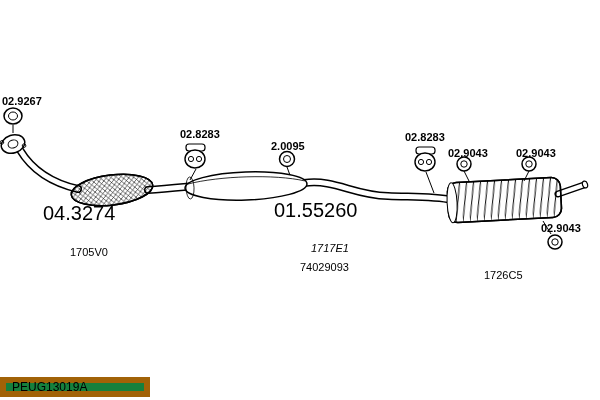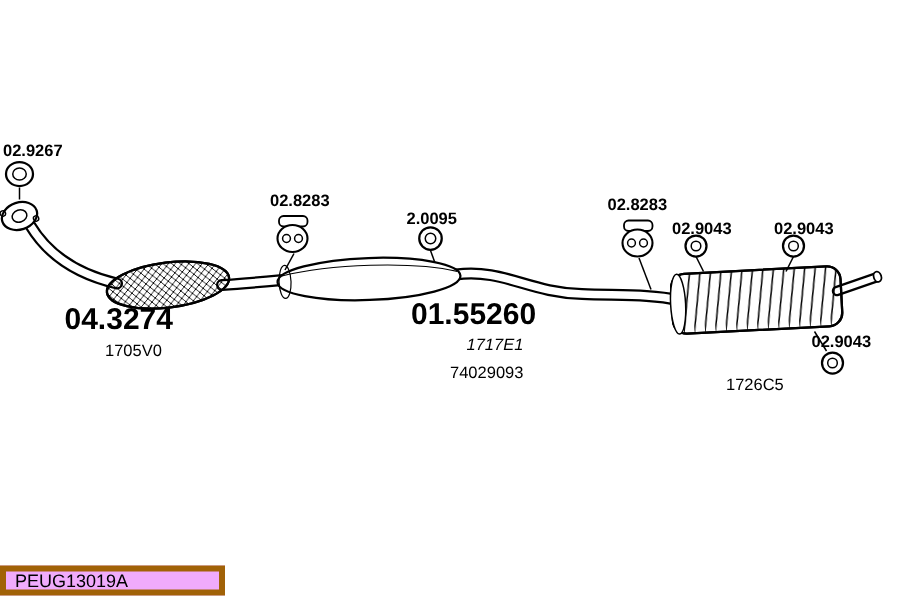--- a/index.html
+++ b/index.html
@@ -13,41 +13,42 @@
   .art{position:absolute;left:0;top:0;}
   .callout{
     position:absolute;
     font-weight:bold;
     font-size:11px;
     color:#000;
     white-space:nowrap;
   }
   .partnum{
     position:absolute;
-    font-weight:bold;
+    font-weight:normal;
     font-size:20px;
     color:#000;
     white-space:nowrap;
   }
   .ref{
     position:absolute;
     font-size:11px;
     color:#000;
     white-space:nowrap;
+    margin-top:18px;
   }
   .footer-box{
     position:absolute;
     left:0;top:377px;
     width:150px;height:20px;
-    border:4px solid #a16207;
+    border:6px solid #a16207;
     box-sizing:border-box;
     display:flex;align-items:center;
     padding-left:6px;
     font-size:12px;color:#000;
-    background:#f0abfc;
+    background:#15803d;
   }
 </style>
 </head>
 <body>
 
 <div class="canvas">
 
   <svg class="art" width="600" height="400" viewBox="0 0 600 400">
     <defs>
       <pattern id="hatch" patternUnits="userSpaceOnUse" width="5" height="5">

